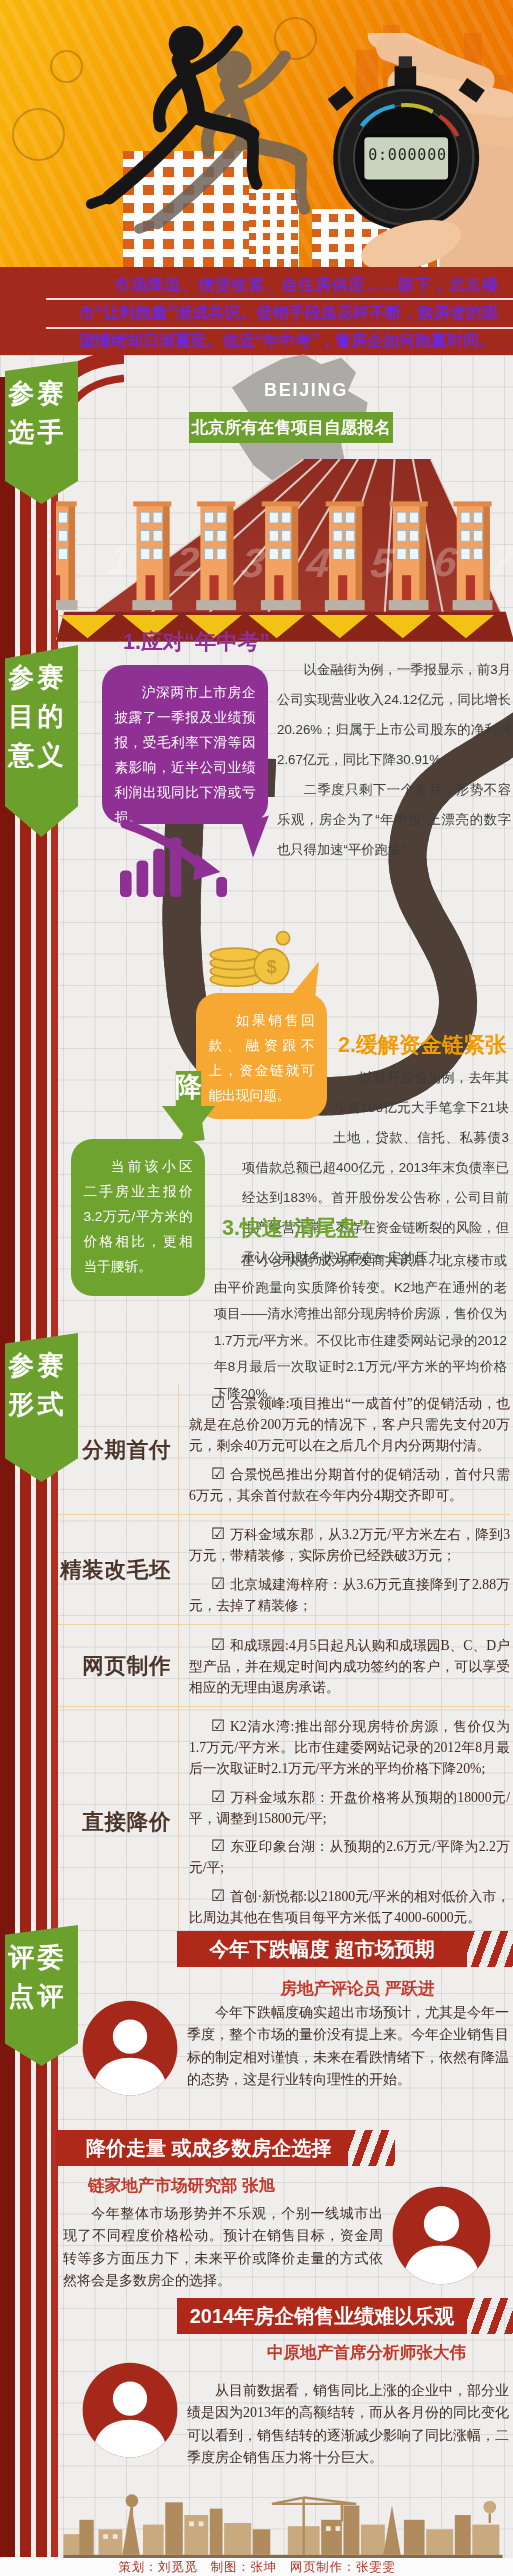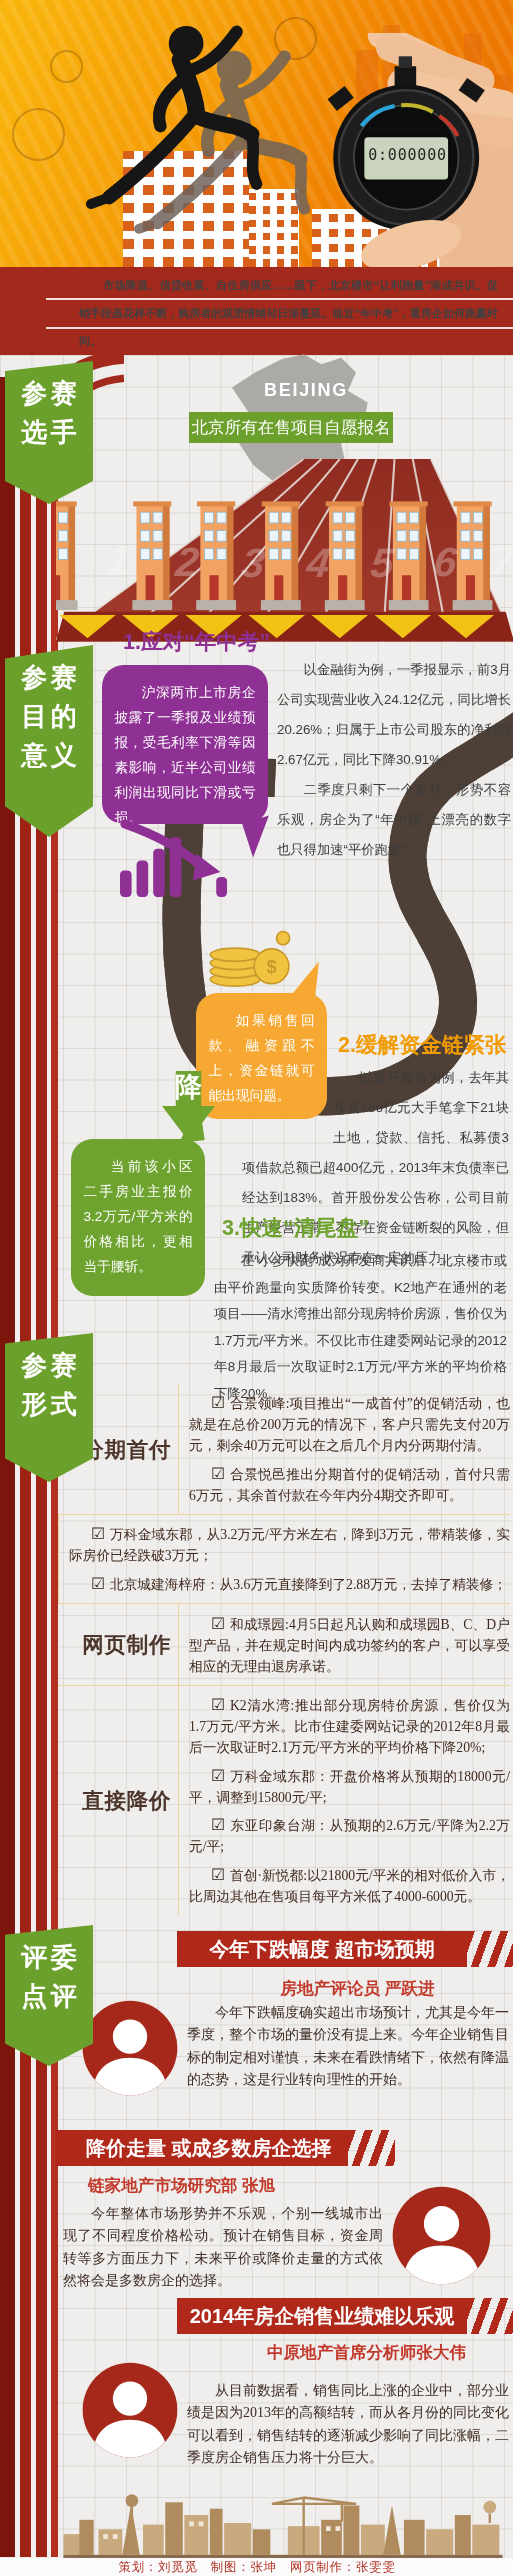--- a/index.html
+++ b/index.html
@@ -8,35 +8,35 @@
   #poster{position:relative;width:514px;height:2576px;margin:0 auto;background:#efeeec;overflow:hidden}
   .abs{position:absolute}
   
   .header{left:0;top:0;width:514px;height:267px;background:linear-gradient(115deg,#f9b70d 0%,#f59c06 38%,#ef7e00 70%,#e96d00 100%);overflow:hidden}
   .hstripes{left:0;top:0;width:514px;height:267px;background:repeating-linear-gradient(63deg,rgba(255,255,255,.09) 0 5.8px,rgba(0,0,0,0) 5.8px 14px)}
   .swirl{border:2.5px solid rgba(90,45,5,.28);border-radius:50%}
   .hbar{background:rgba(226,105,14,.5)}
   .hbldg{position:absolute}
   
   .intro{left:0;top:267px;width:514px;height:88px;background:#a3291c}
-  .intro-text{left:79px;top:271px;width:419px;color:#404040;font-weight:bold;font-size:11px;line-height:28px;text-align:justify;text-indent:2.2em}
+  .intro-text{left:79px;top:271px;width:419px;color:#6d28d9;font-weight:bold;font-size:16px;line-height:28px;text-align:justify;text-indent:2.2em}
   .hairline{height:1.7px;background:rgba(255,255,255,.85)}
   
   .grid{left:0;top:355px;width:514px;height:2203px;background-color:#efeeec;
     background-image:linear-gradient(rgba(185,180,174,.35) 0.8px,transparent 0.8px),linear-gradient(90deg,rgba(185,180,174,.35) 0.8px,transparent 0.8px);
     background-size:31.5px 31.5px}
   .rail{left:0;top:377px;width:58px;height:2180px;z-index:1;
     background:linear-gradient(90deg,#7c150c 0,#7c150c 15px,#f2f0ee 15px,#f2f0ee 20px,#9e2315 20px,#9e2315 31.5px,#f2f0ee 31.5px,#f2f0ee 36px,#9e2315 36px,#9e2315 47px,#f2f0ee 47px,#f2f0ee 51px,#b23022 51px,#b23022 58px)}
   
-  .badge{left:5px;width:88px;background:#6ca02d;z-index:3;display:flex;flex-direction:column;align-items:center;padding-top:13.3px;
+  .badge{left:5px;width:73px;background:#6ca02d;z-index:3;display:flex;flex-direction:column;align-items:flex-start;padding-top:13.3px;
     clip-path:polygon(0 7%,100% 0,100% 84%,50% 100%,0 84%)}
   .badge span{color:#fff;font-weight:bold;font-size:26px;line-height:39px;letter-spacing:3.3px;margin-left:3.3px;white-space:nowrap}
   
   .map-label{color:#fff;font-weight:bold;font-size:18px;letter-spacing:1.7px}
-  .green-bar{background:#6ca02d;color:#fff;font-weight:normal;font-size:16.6px;text-align:center;line-height:31px;z-index:2}
+  .green-bar{background:#6ca02d;color:#fff;font-weight:bold;font-size:16.6px;text-align:center;line-height:31px;z-index:2}
   .lane-num{position:absolute;font-size:41px;font-weight:bold;font-style:italic;color:rgba(255,255,255,.28);transform:skewX(-6deg);z-index:2}
   
   .sec-h{font-weight:bold;font-size:21.5px;z-index:2}
   .bubble{color:#fff;text-align:justify;text-indent:2em;border-radius:21.5px;padding:15px 12.4px;font-size:13.7px;line-height:25px;z-index:2}
   .tail{width:0;height:0;z-index:2}
   .body-p{font-size:13.3px;line-height:30px;color:#3b3b3b;text-align:justify;text-indent:2em;z-index:2}
   .down-arrow{background:#6da32e;clip-path:polygon(26% 0,74% 0,74% 50%,100% 50%,50% 100%,0 50%,26% 50%);z-index:2;text-align:center}
   .down-arrow span{color:#fff;font-weight:bold;font-size:27px;line-height:33px}
   
   .fwrap{left:58px;top:1384px;width:452px;z-index:2}
@@ -276,20 +276,21 @@
 
   <div class="abs fwrap">
     <div class="fgroup">
       <div class="flabel">分期首付</div>
       <div class="fitems">
         <p><span class="chk">☑</span><span>合景领峰:项目推出“一成首付”的促销活动，也就是在总价200万元的情况下，客户只需先支付20万元，剩余40万元可以在之后几个月内分两期付清。</span></p>
         <p><span class="chk">☑</span><span>合景悦邑推出分期首付的促销活动，首付只需6万元，其余首付款在今年内分4期交齐即可。</span></p>
       </div>
     </div>
     <div class="fgroup">
+      <div class="flabel">精装改毛坯</div>
       <div class="fitems">
         <p><span class="chk">☑</span><span>万科金域东郡，从3.2万元/平方米左右，降到3万元，带精装修，实际房价已经跌破3万元；</span></p>
         <p><span class="chk">☑</span><span>北京城建海梓府：从3.6万元直接降到了2.88万元，去掉了精装修；</span></p>
       </div>
     </div>
     <div class="fgroup">
       <div class="flabel">网页制作</div>
       <div class="fitems">
         <p><span class="chk">☑</span><span>和成璟园:4月5日起凡认购和成璟园B、C、D户型产品，并在规定时间内成功签约的客户，可以享受相应的无理由退房承诺。</span></p>
       </div>

